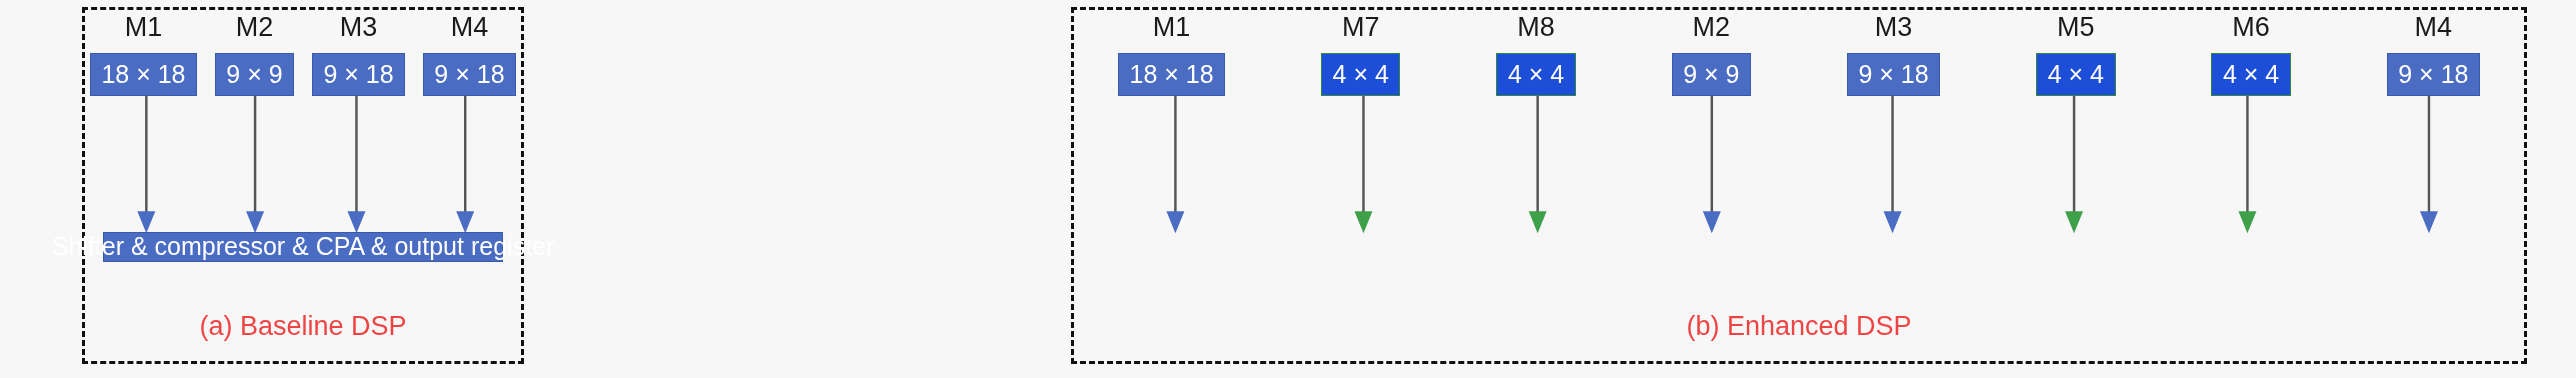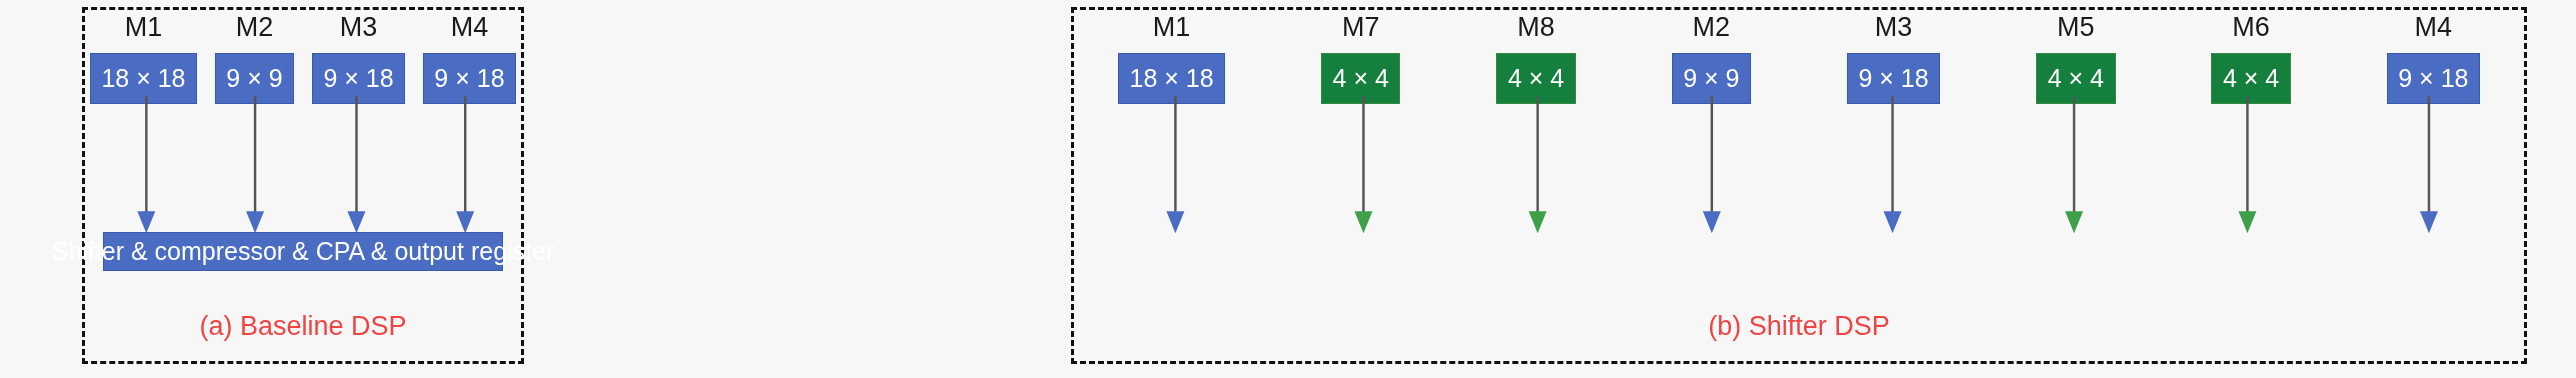--- a/index.html
+++ b/index.html
@@ -52,45 +52,45 @@
     font-size:27px;
     color:#1a1a1a;
     line-height:1;
     margin-bottom:11.4px;
     white-space:nowrap;
   }
   .mult-box{
     display:flex;
     align-items:center;
     justify-content:center;
-    height:51px;
+    height:43px;
     padding:0 10.6px;
     font-size:25px;
     color:#ffffff;
     white-space:nowrap;
     box-sizing:border-box;
   }
   .mult-box.blue{ background:#4a6cc3; border:0.8px solid #3a59a8; }
   .mult-box.green{ background:#3da martin; }
-  .mult-box.green{ background:#15803d; border:0.8px solid #328a3c; }
+  .mult-box.green{ background:#1d4ed8; border:0.8px solid #328a3c; }
 
   
   .arrow-layer{
     position:absolute;
     left:0;right:0;top:0;bottom:0;
     pointer-events:none;
   }
 
   
   .sum-bar{
     position:absolute;
     display:flex;
     align-items:center;
     justify-content:center;
-    height:39px;
+    height:30px;
     font-size:25px;
     color:#ffffff;
     box-sizing:border-box;
     white-space:nowrap;
     text-align:center;
   }
   .sum-bar.blue{ background:#4a6cc3; border:0.8px solid #3a59a8; }
   .sum-bar.green{ background:#3fa04a; border:0.8px solid #328a3c; }
 
   #bar-a{ left:18px; right:18px; top:222px; }
@@ -201,18 +201,18 @@
           <polygon points="990,246 1012,246 1001,273" fill="#4a6cc3"></polygon>
           <line x1="1223" y1="105" x2="1223" y2="252" stroke="#555555" stroke-width="3"></line>
           <polygon points="1212,246 1234,246 1223,273" fill="#3fa04a"></polygon>
           <line x1="1435" y1="105" x2="1435" y2="252" stroke="#555555" stroke-width="3"></line>
           <polygon points="1424,246 1446,246 1435,273" fill="#3fa04a"></polygon>
           <line x1="1657" y1="105" x2="1657" y2="252" stroke="#555555" stroke-width="3"></line>
           <polygon points="1646,246 1668,246 1657,273" fill="#4a6cc3"></polygon>
         </svg>
 
 
-      <div class="caption" id="cap-b">(b) Shifter DSP</div>
+      <div class="caption" id="cap-b">(b) Enhanced DSP</div>
     </div>
   </div>
 
 </div>
 
 
 </body></html>

